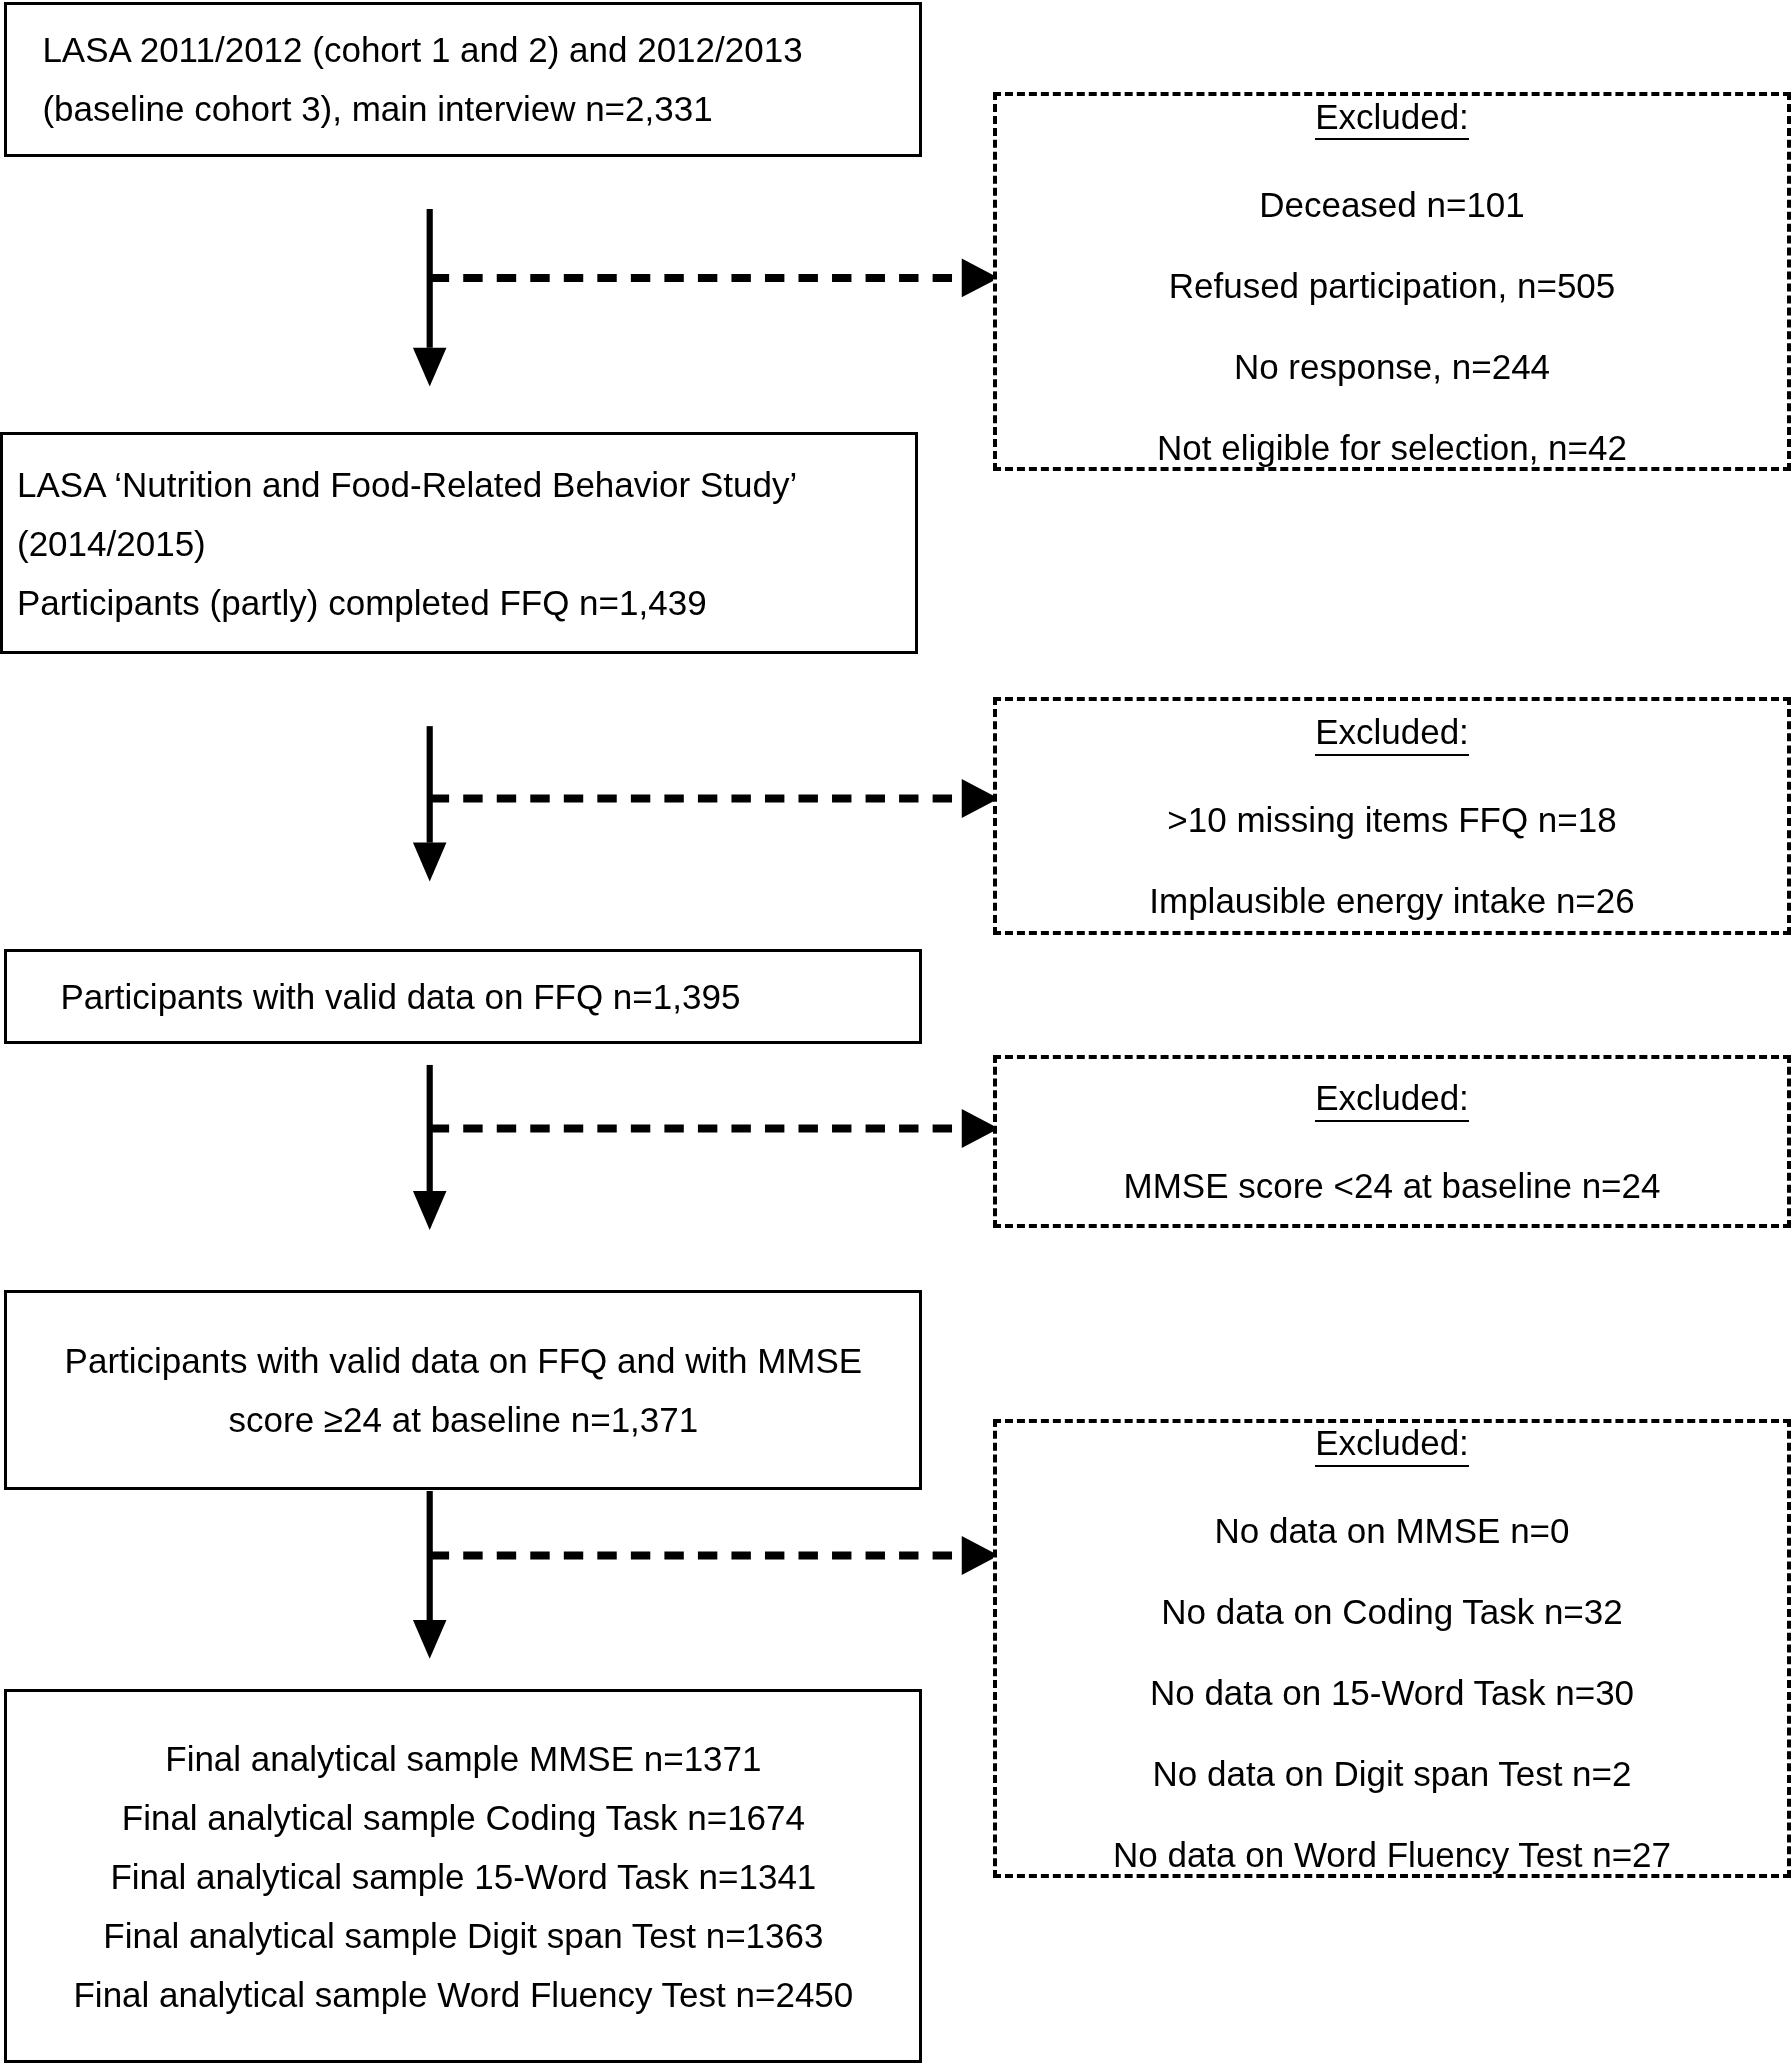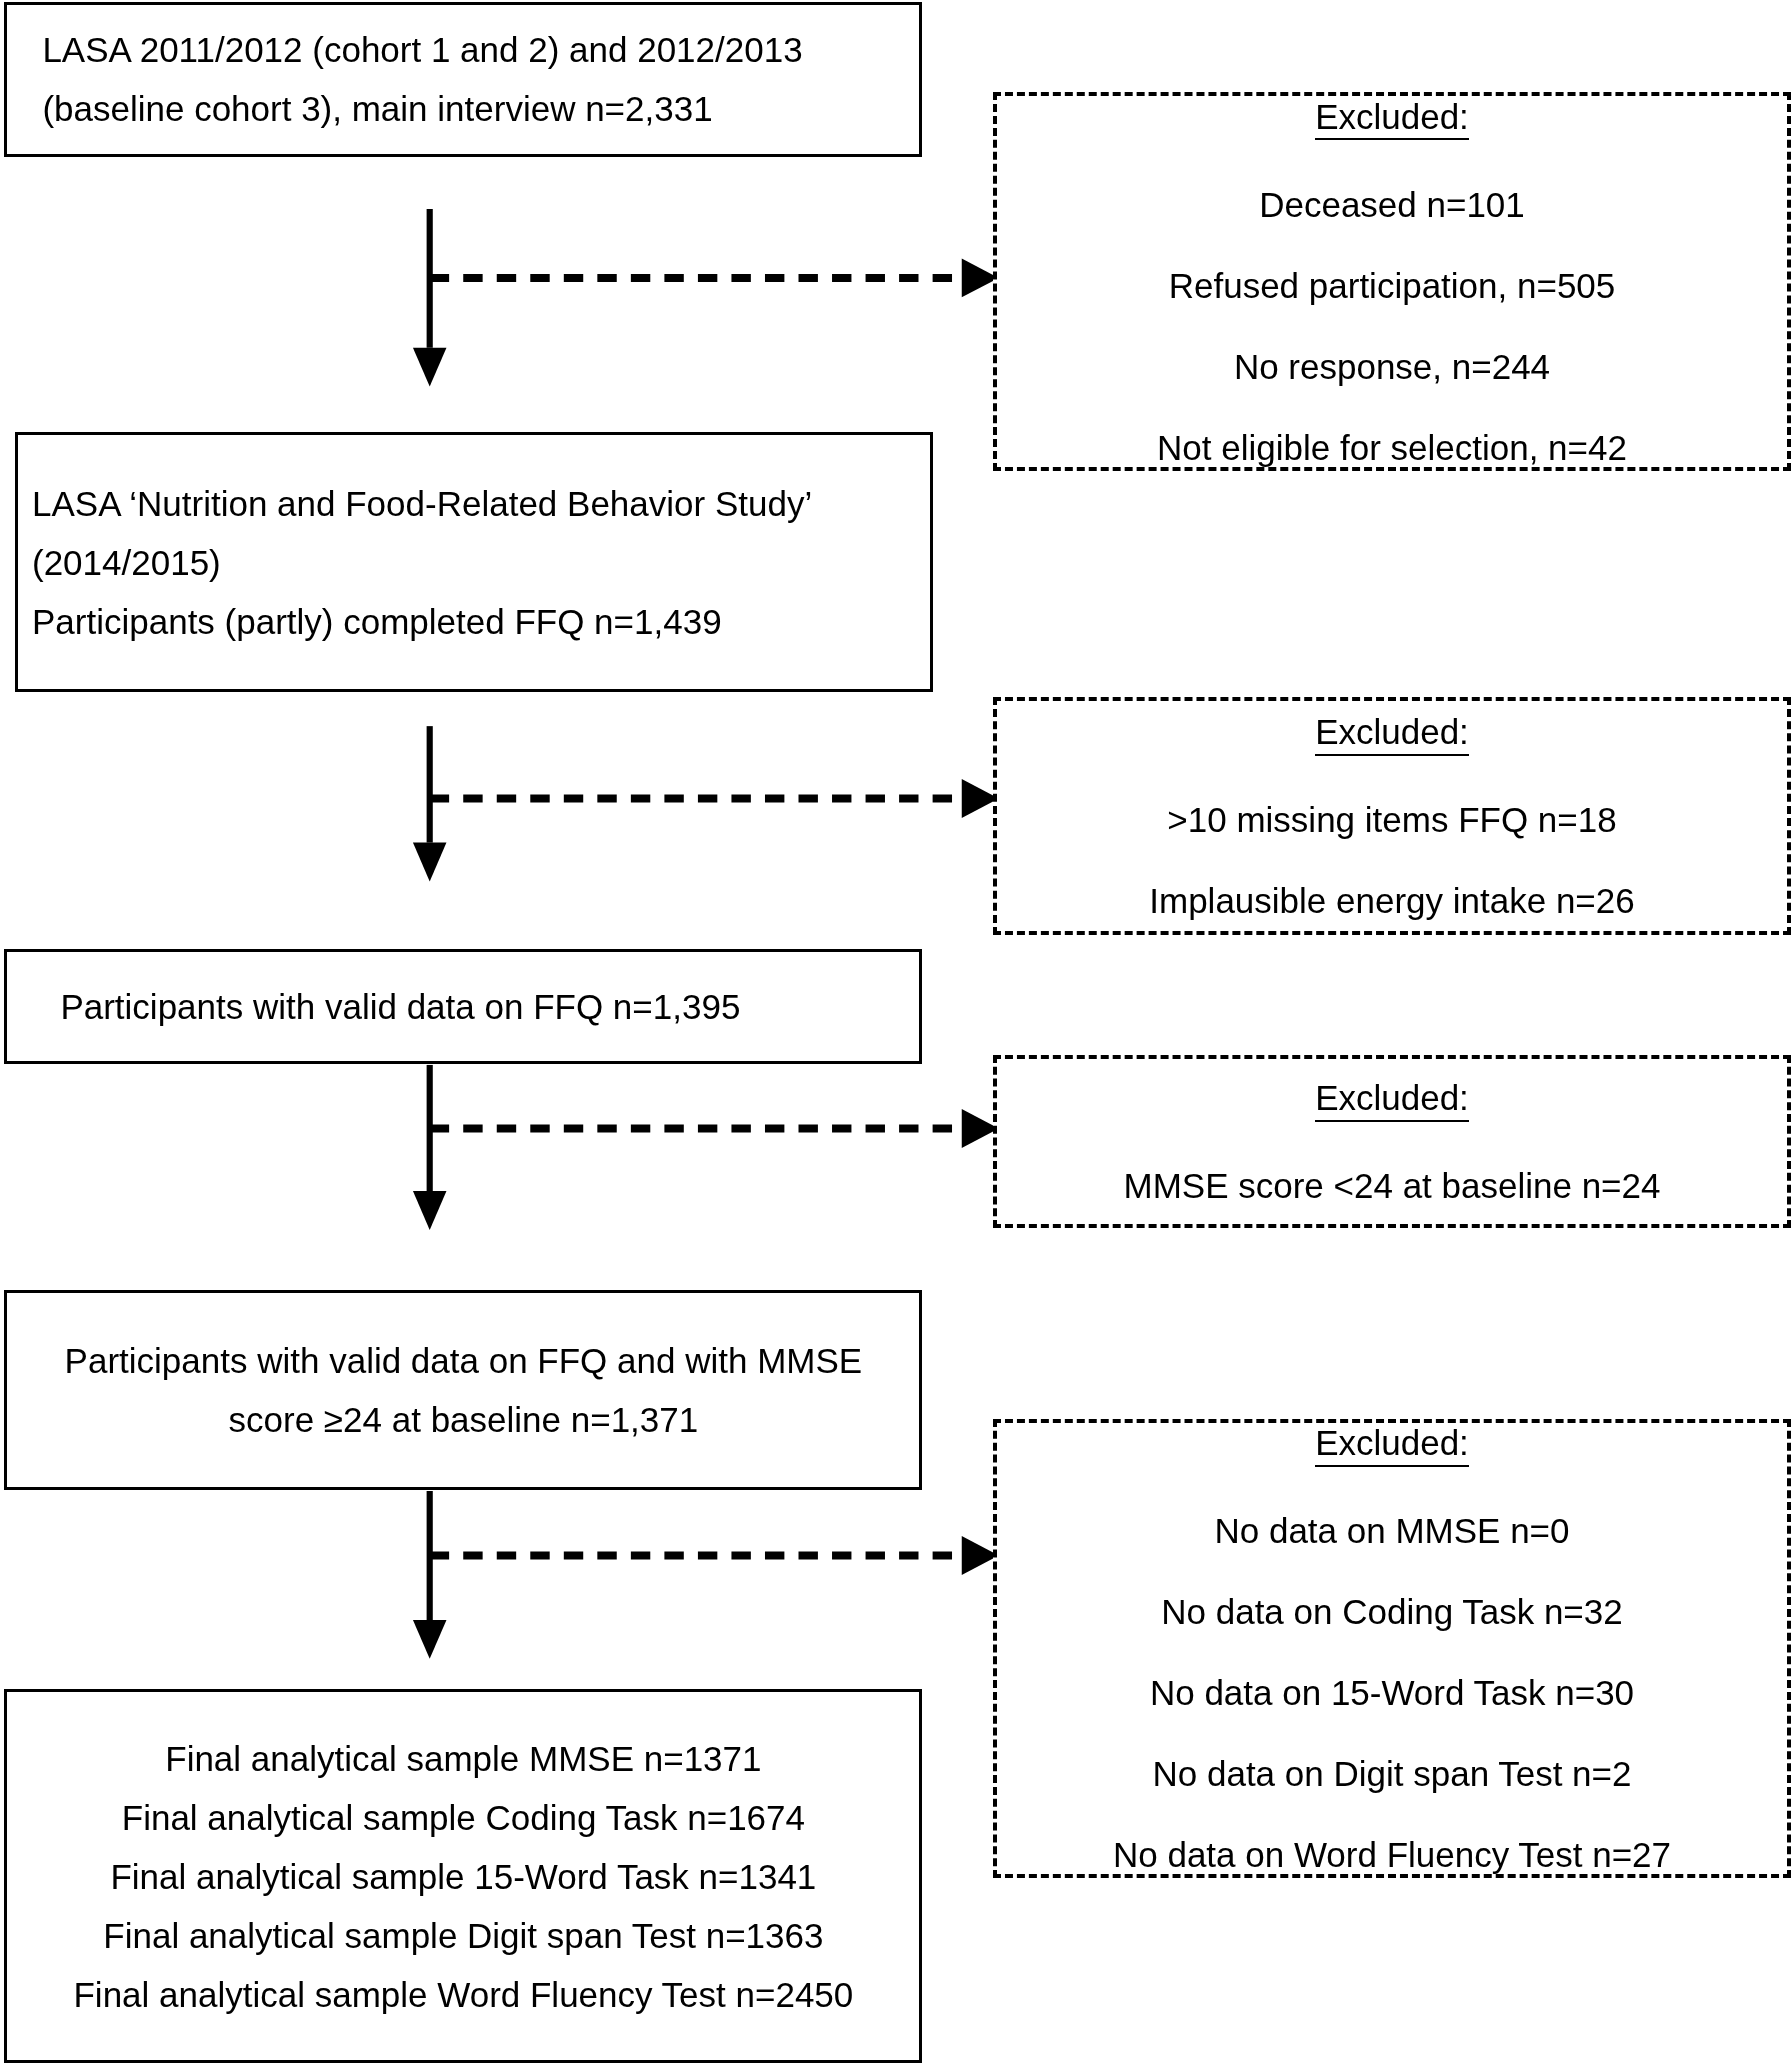--- a/index.html
+++ b/index.html
@@ -112,27 +112,27 @@
       <line x1="487" y1="1763" x2="1095" y2="1763" stroke="#000000" stroke-width="9" stroke-dasharray="22 16"></line>
       <path d="M1090,1741 L1132,1763 L1090,1785 z" fill="#000000"></path>
     </g>
   </svg>
 
   <div class="node solid align-left" style="left:4.4px; top:1.8px; width:918px; height:155px;">
     <div class="line">LASA 2011/2012 (cohort 1 and 2) and 2012/2013</div>
     <div class="line">(baseline cohort 3), main interview n=2,331</div>
   </div>
 
-  <div class="node solid align-left" style="left:15px; top:432px; width:918px; height:260px;padding-left:14px;">
+  <div class="node solid align-left" style="left:0; top:432px; width:918px; height:222px;padding-left:14px;">
     <div class="line">LASA ‘Nutrition and Food-Related Behavior Study’</div>
     <div class="line">(2014/2015)</div>
     <div class="line">Participants (partly) completed FFQ n=1,439</div>
   </div>
 
-  <div class="node solid align-left" style="left:4.4px; top:949px; width:918px; height:115px; padding-left:53px;">
+  <div class="node solid align-left" style="left:4.4px; top:949px; width:918px; height:95px; padding-left:53px;">
     <div class="line">Participants with valid data on FFQ n=1,395</div>
   </div>
 
   <div class="node solid align-center" style="left:4.4px; top:1290px; width:918px; height:200px;">
     <div class="line">Participants with valid data on FFQ and with MMSE</div>
     <div class="line">score ≥24 at baseline n=1,371</div>
   </div>
 
   <div class="node solid align-center" style="left:4.4px; top:1689px; width:918px; height:374px;text-align:center;">
     <div class="line">Final analytical sample MMSE n=1371</div>

